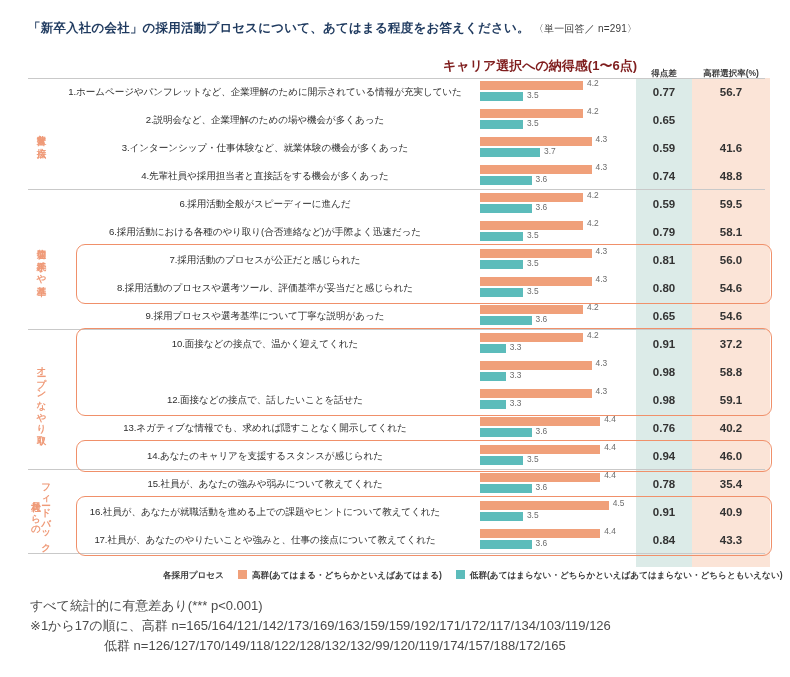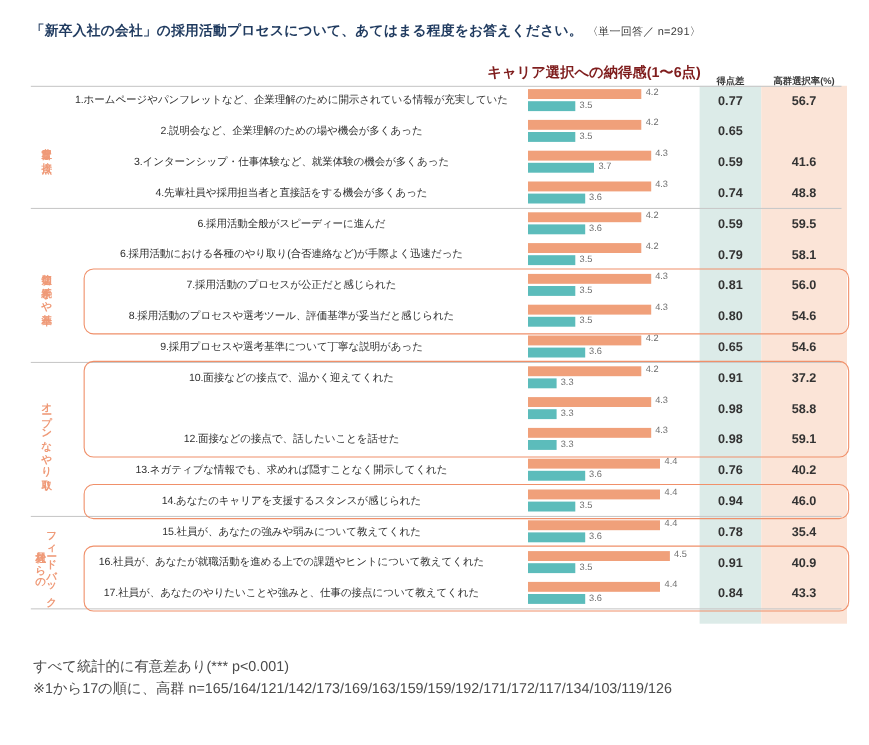--- a/index.html
+++ b/index.html
@@ -403,24 +403,30 @@
           <div class="bar bar-high" style="width: 120.167px;"></div>
           <div class="bar bar-low" style="width: 51.5px;"></div>
           <div class="bar-val val-high" style="left: 124.167px;">4.4</div>
           <div class="bar-val val-low" style="left: 55.5px;">3.6</div>
         </div>
         <div class="cell cell-score">0.84</div>
         <div class="cell cell-rate">43.3</div>
       </div>
     </div>
 
+  <div class="legend">
+    <span class="lg-title">各採用プロセス</span>
+    <span class="lg-item"><i class="swatch sw-high"></i><span>高群(あてはまる・どちらかといえばあてはまる)</span></span>
+    <span class="lg-item"><i class="swatch sw-low"></i><span>低群(あてはまらない・どちらかといえばあてはまらない・どちらともいえない)</span></span>
+  </div>
 
   <div class="notes">
     <div>すべて統計的に有意差あり(*** p&lt;0.001)</div>
     <div>※1から17の順に、高群 n=165/164/121/142/173/169/163/159/159/192/171/172/117/134/103/119/126</div>
+    <div class="indent">低群 n=126/127/170/149/118/122/128/132/132/99/120/119/174/157/188/172/165</div>
   </div>
 
 <div class="vlabel" style="top: 78px; height: 112px;">豊富な接点</div>
     <div class="group-rule" style="top: 189px;"></div>
     <div class="vlabel" style="top: 190px; height: 140px;">適切な手続きや基準</div>
     <div class="group-rule" style="top: 329px;"></div>
     <div class="vlabel" style="top: 330px; height: 140px;">オープンなやり取り</div>
     <div class="group-rule" style="top: 469px;"></div>
     <div class="vlabel two-col" style="top: 470px; height: 84px; width: 26px;">
       <span>社員からの</span>

